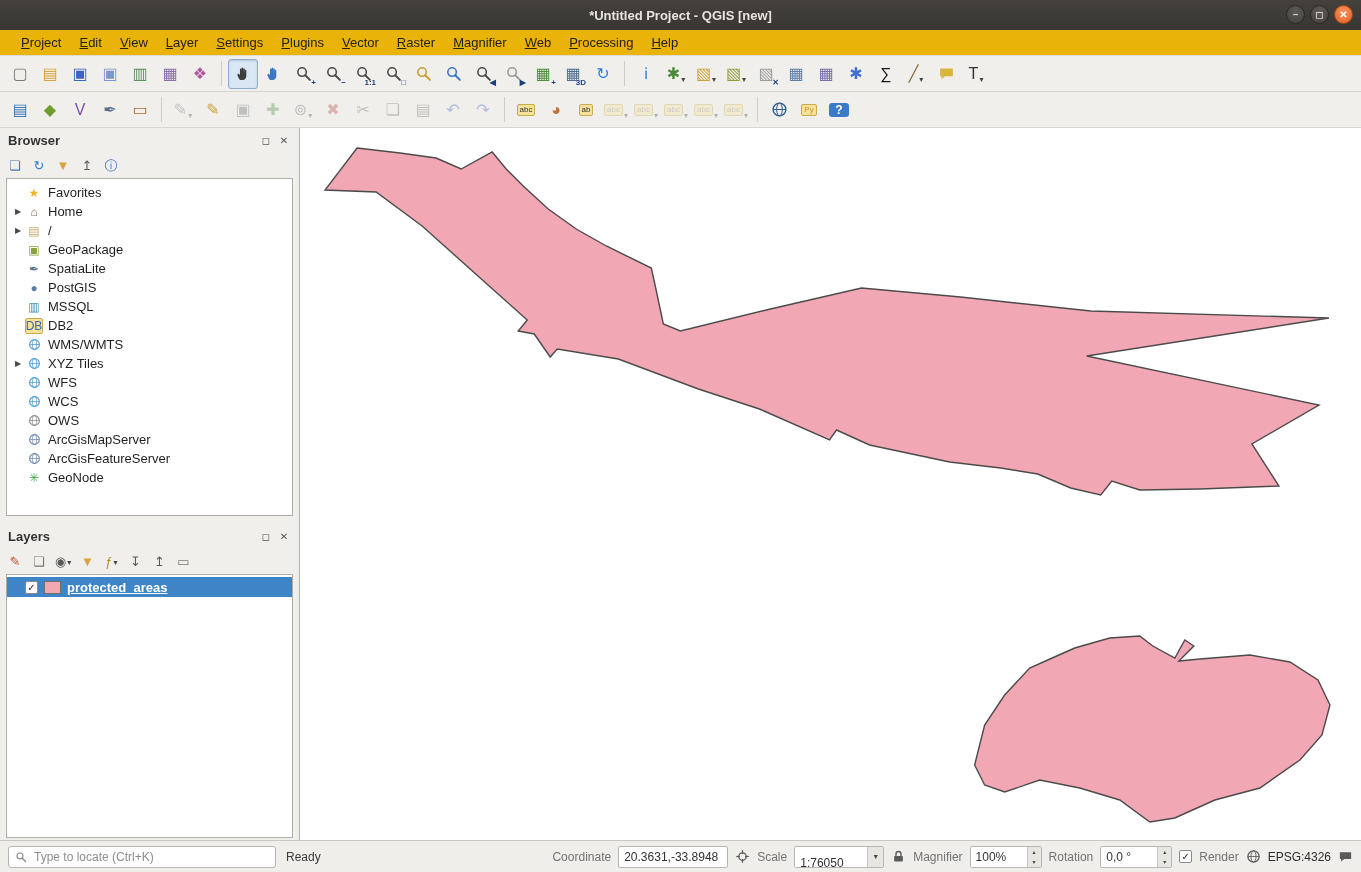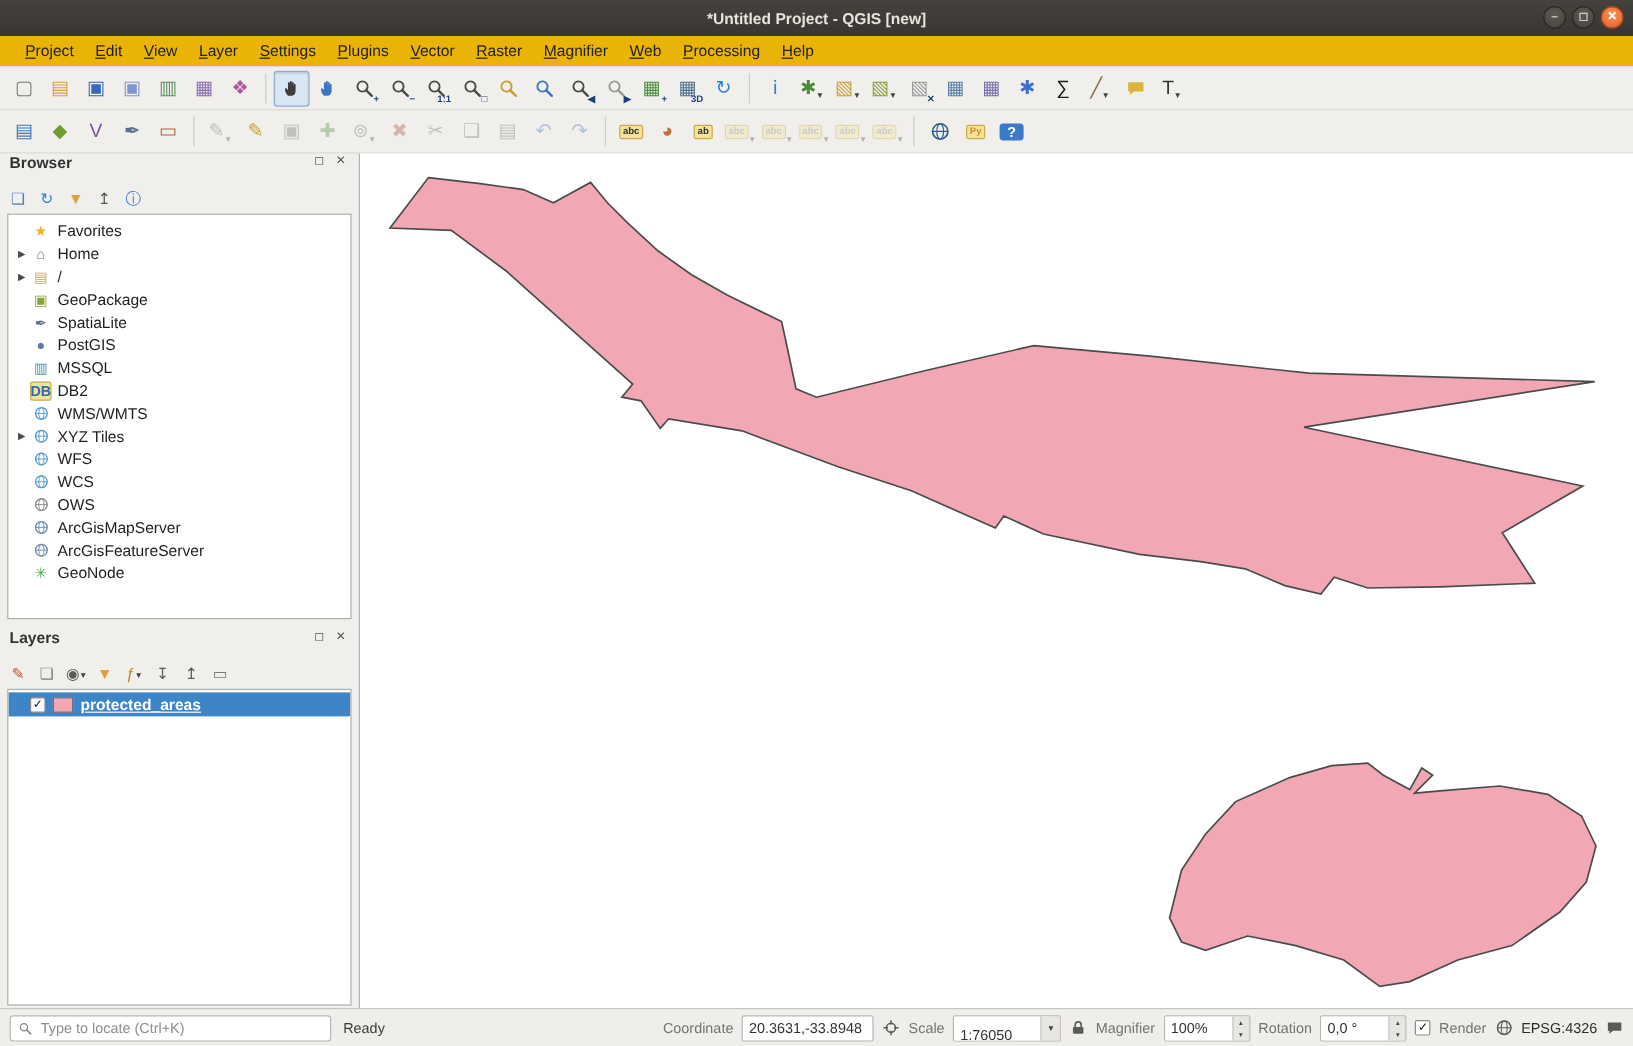--- a/index.html
+++ b/index.html
@@ -18,33 +18,33 @@
   .menu-item{display:inline-block;padding:3px 9px;color:#222}
   .menu-item::first-letter{text-decoration:underline}
 
   
   .toolbar{height:36px;display:flex;align-items:center;background:#f0efec;border-bottom:1px solid #d8d6d2;padding:0 5px;flex:none}
   .tb-btn{display:inline-flex;align-items:center;justify-content:center;min-width:30px;height:30px;border:1px solid transparent;background:none;position:relative;padding:0 2px;font:inherit;cursor:default}
   .tb-btn.active{background:#d9e6f4;border-color:#8fadd0;border-radius:3px;box-shadow:inset 0 1px 2px rgba(0,0,0,.15)}
   .tb-btn.disabled{opacity:.35}
   .ic{display:flex;align-items:center;justify-content:center;font-size:16px;line-height:1}
   .icsvg{width:17px;height:17px;display:block}
-  .chip{background:#f5e29a;border:1px solid #c9ab4a;border-radius:2px;font-size:8px;font-weight:bold;padding:1px 2px;color:#333;line-height:1}
+  .chip{background:#f5e29a;border:1px solid #c9ab4a;border-radius:2px;font-size:8px;font-weight:normal;padding:1px 2px;color:#333;line-height:1}
   .boxed{border-radius:3px;padding:1px 6px;font-weight:bold;font-size:12px}
   .ov{position:absolute;right:1px;bottom:1px;font-size:8px;font-weight:bold;color:#1c3f7a;text-shadow:0 0 2px #fff}
   .dd{font-size:8px;color:#444;align-self:flex-end;padding:0 0 4px 1px}
   .tb-sep{border-left:1px solid #cfcdc9;height:25px;margin:0 6px}
 
   
   .main{flex:1;display:flex;min-height:0}
   .dock{width:300px;flex:none;border-right:1px solid #b3b1ad;display:flex;flex-direction:column;background:#f0efec;min-height:0}
   .panel{display:flex;flex-direction:column;min-height:0}
   .panel-browser{height:396px;flex:none}
   .panel-layers{flex:1}
-  .panel-header{height:24px;display:flex;align-items:flex-start;padding:0 8px;flex:none}
+  .panel-header{height:24px;display:flex;align-items:center;padding:0 8px;flex:none}
   .panel-title{font-weight:bold;color:#333}
   .panel-btn{margin-left:auto;width:14px;text-align:center;font-size:10px;color:#555}
   .panel-btn + .panel-btn{margin-left:4px}
   .panel-toolbar{height:26px;display:flex;align-items:center;padding:0 4px;gap:2px;flex:none}
   .panel-toolbar .tb-btn{min-width:22px;height:22px}
   .panel-toolbar .ic{font-size:13px}
   .tree{margin:0 6px 8px 6px;background:#fff;border:1px solid #aeaca8;flex:1;overflow:hidden;padding-top:4px}
   .tree-row{height:19px;display:flex;align-items:center;padding-left:4px}
   .expander{width:14px;font-size:8px;color:#4a4a4a;text-align:center;flex:none}
   .tree-row .ic{width:18px;font-size:12px;margin-right:5px;flex:none}

